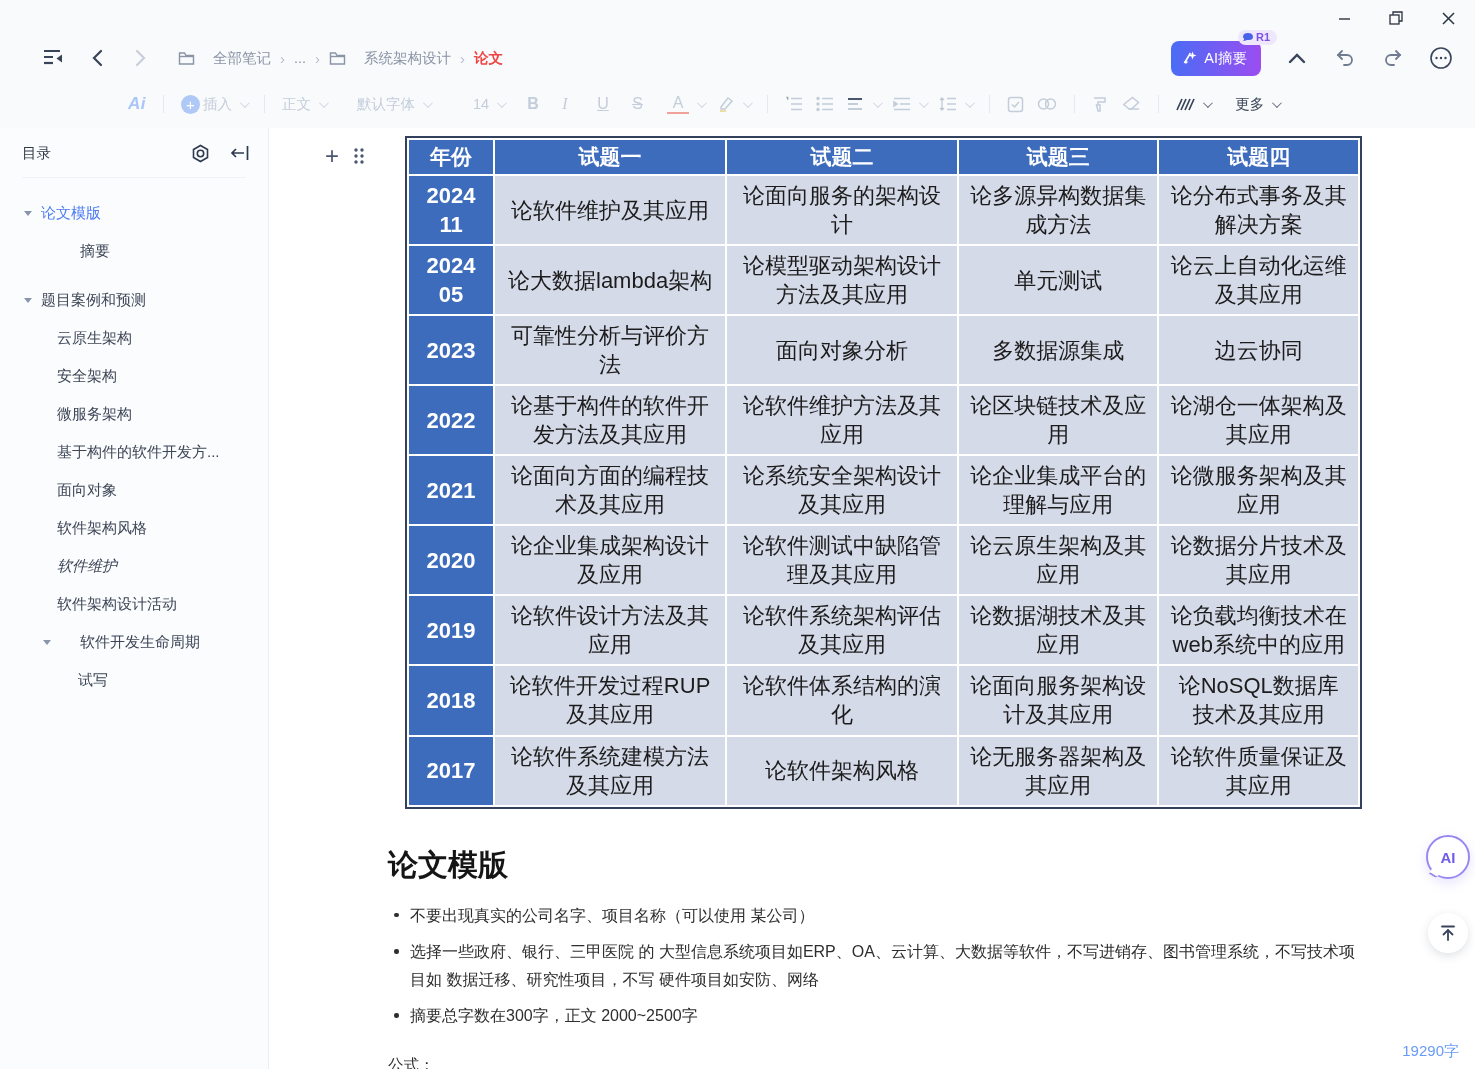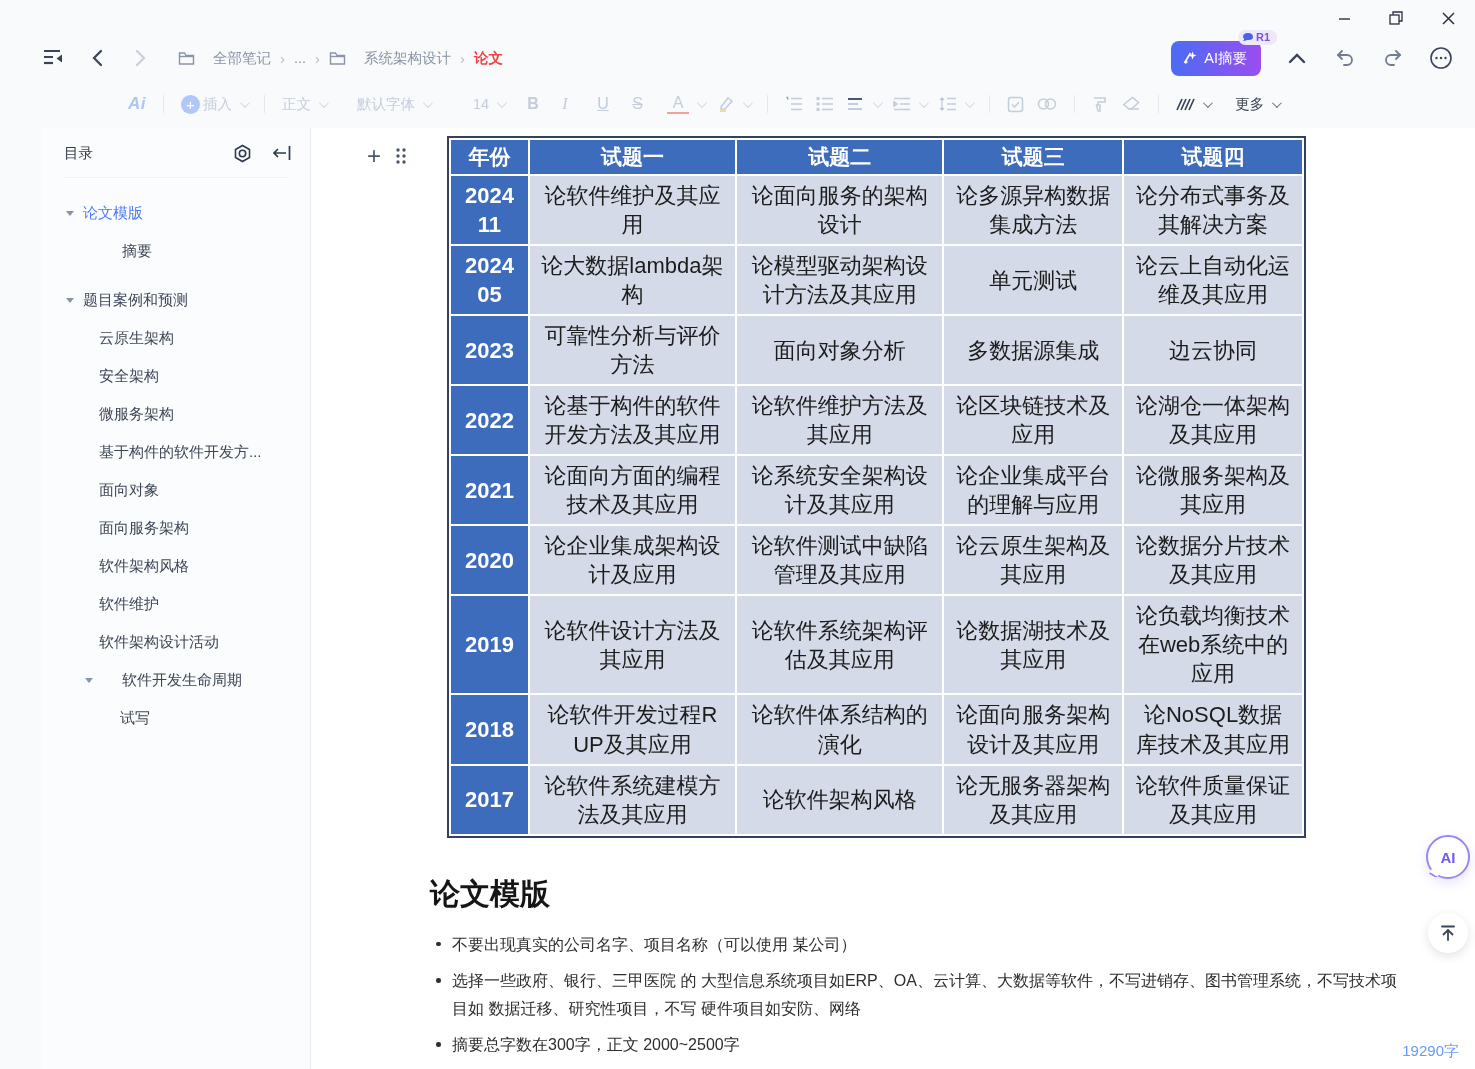--- a/index.html
+++ b/index.html
@@ -33,40 +33,40 @@
   .ai-logo { font-weight:bold; font-size:17px; color:#A9C6F6; font-style:italic; letter-spacing:0.5px; }
   .plus-circle { width:19px; height:19px; border-radius:50%; background:#AFC8F6; color:#fff; display:flex; align-items:center; justify-content:center; font-size:15px; line-height:1; }
   .dd { width:7px; height:7px; border-right:1.6px solid currentColor; border-bottom:1.6px solid currentColor; transform:rotate(45deg) translateY(-2px); margin-left:5px; opacity:.75; }
   .fmt { font-size:16px; width:22px; text-align:center; }
   .fmt.i { font-style:italic; font-family:"Liberation Serif",serif; }
   .fmt.u { text-decoration:underline; }
   .fmt.s { text-decoration:line-through; }
   .fmt.a { border-bottom:2.5px solid #F0A29A; line-height:1.1; }
 
   
-  .body-row { display:flex; height:941px; background:#14532d;margin-left:42px; }
+  .body-row { display:flex; height:941px; background:#14532d; }
   .sidebar { width:269px; border-right:1px solid #E9EDF2; padding:16px 0 0 22px; background:#FBFCFE; }
   .toc-head { display:flex; align-items:center; padding-right:18px; }
   .toc-title { font-size:14.5px; color:#333B49; }
   .toc-head-icons { margin-left:auto; display:flex; gap:20px; }
   .toc-head-icons span { cursor:pointer; display:flex; }
   .toc-divider { height:1px; background:#EEF1F5; margin:14px 22px 10px 0; }
   .toc-list { padding-top:6px; }
   .toc-item { display:flex; align-items:center; height:38px; font-size:15px; color:#3D4656; cursor:pointer; }
   .toc-item.active { color:#4D7BF3; }
   .toc-item.gap { margin-top:11px; }
   .caret { width:0; height:0; border-left:4.5px solid transparent; border-right:4.5px solid transparent; border-top:5.5px solid #8894AB; margin-right:9px; flex:none; }
 
   .content { flex:1; position:relative; background:#fff; overflow:hidden; }
   .block-controls { position:absolute; left:56px; top:16px; display:flex; gap:13px; color:#5E6A7F; }
   .block-controls .bc { cursor:pointer; display:flex; align-items:center; }
   .bc-plus { font-size:24px; line-height:1; color:#4A5670; }
 
   
-  .table-wrap { margin:8px 0 0 136px; width:859px; cursor:pointer; }
+  .table-wrap { margin:8px 0 0 136px; width:957px; cursor:pointer; }
   table.exam { border-collapse:separate; border-spacing:2px; width:100%; background:#fff; border:2px solid #33415E; }
   table.exam th { background:#3D6CBC; color:#FFFFFF; font-size:21px; font-weight:bold; padding:3px 4px; }
   table.exam td { background:#D5DAE8; color:#1C1C1C; font-size:22px; text-align:center; padding:5px 10px; line-height:1.32; word-break:break-all; }
   table.exam td.year { background:#3D6CBC; color:#FFFFFF; font-weight:bold; white-space:pre-line; font-size:22px; padding:5px 2px; }
 
   
   .doc-h1 { margin:36px 0 0 119px; font-size:30px; font-weight:bold; color:#151515; cursor:text; }
   .bullets { margin:16px 0 0 119px; width:975px; }
   .bullet { position:relative; padding-left:22px; font-size:16px; color:#2E2E2E; line-height:1.72; margin-bottom:9px; cursor:text; }
   .bullet::before { content:""; position:absolute; left:6px; top:11px; width:4.5px; height:4.5px; border-radius:50%; background:#2E2E2E; }
@@ -344,26 +344,23 @@
           <div class="toc-item" style="padding-left: 35px;">
             <span>微服务架构</span>
           </div>
           <div class="toc-item" style="padding-left: 35px;">
             <span>基于构件的软件开发方...</span>
           </div>
           <div class="toc-item" style="padding-left: 35px;">
             <span>面向对象</span>
           </div>
           <div class="toc-item" style="padding-left: 35px;">
-            <span>面向服务架构</span>
-          </div>
-          <div class="toc-item" style="padding-left: 35px;">
             <span>软件架构风格</span>
           </div>
-          <div class="toc-item" style="padding-left: 35px;">
+          <div class="toc-item" style="padding-left: 35px; font-style: italic;">
             <span>软件维护</span>
           </div>
           <div class="toc-item" style="padding-left: 35px;">
             <span>软件架构设计活动</span>
           </div>
           <div class="toc-item" style="padding-left: 21px; gap: 20px;">
             <span class="caret"></span>
             <span>软件开发生命周期</span>
           </div>
           <div class="toc-item" style="padding-left: 56px;">

